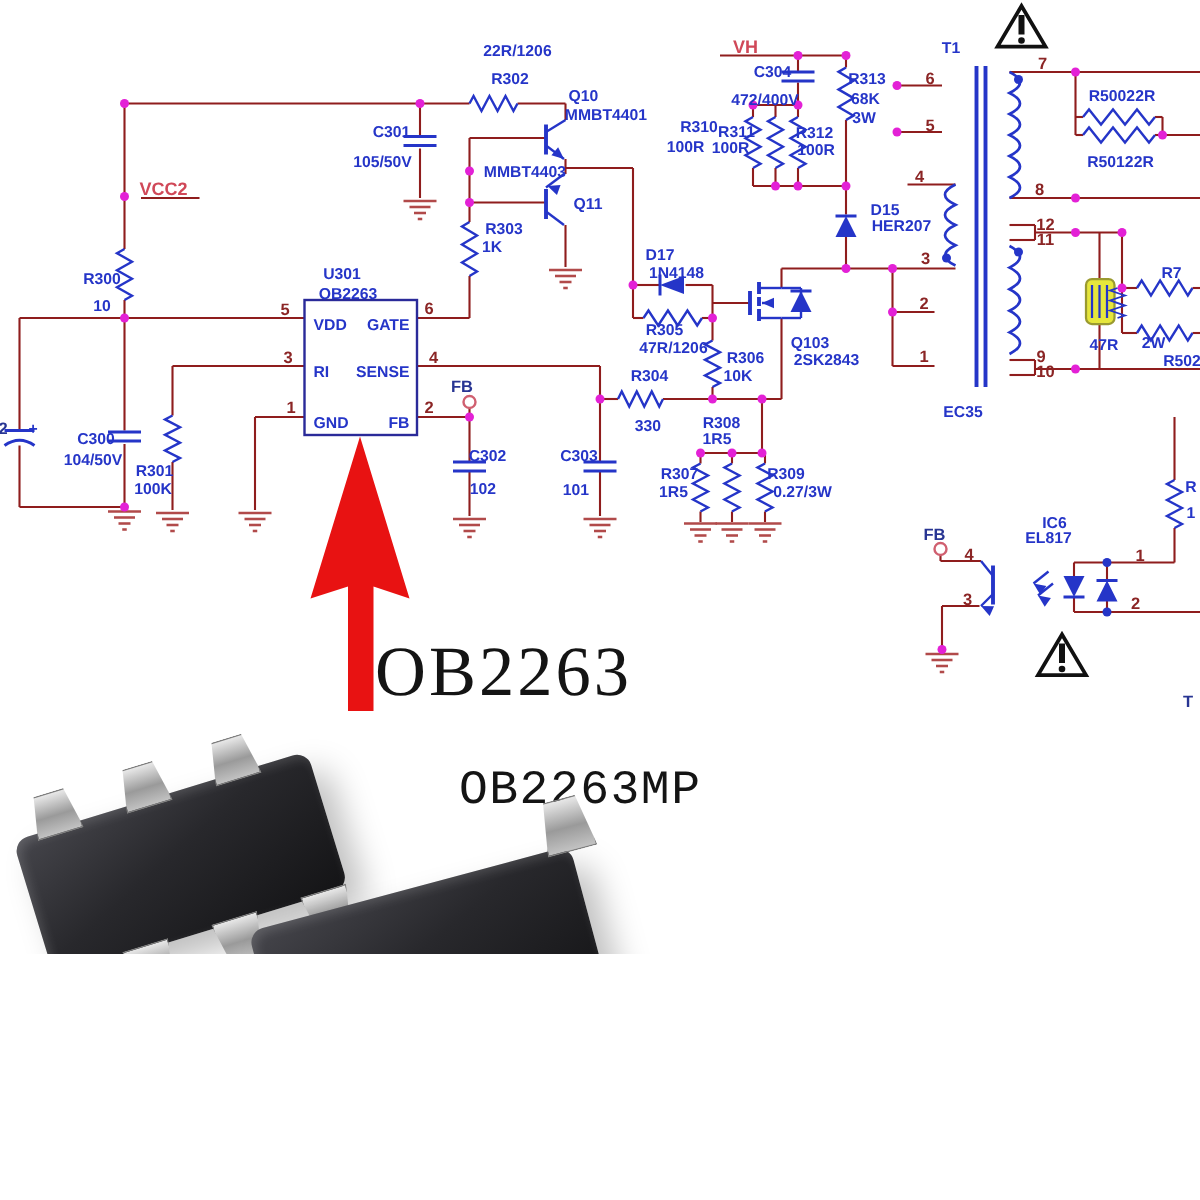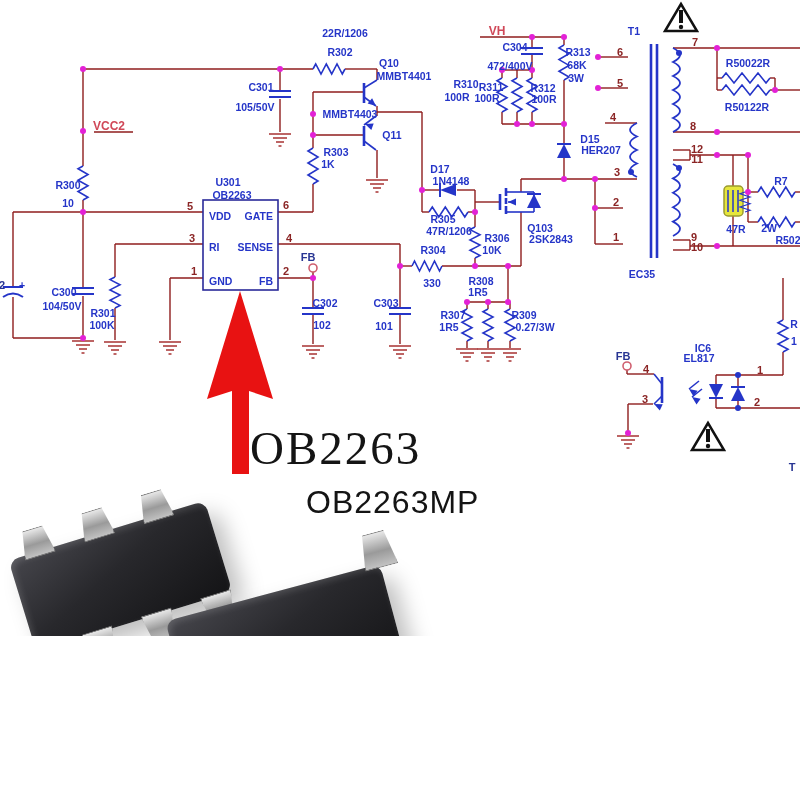--- a/index.html
+++ b/index.html
@@ -5,21 +5,21 @@
   html,body{margin:0;padding:0;background:#fff;}
   #stage{position:relative;width:800px;height:636px;overflow:hidden;background:#fff;
          font-family:"Liberation Sans",sans-serif;}
   svg text{font-family:"Liberation Sans",sans-serif;font-weight:bold;}
   text.b{fill:#2535c8;font-size:10.5px;}
   text.pin{fill:#8b2525;font-size:11px;}
   text.net{fill:#d04858;font-size:12px;}
   text.navy{fill:#283593;font-size:11px;}
   .ob-main{position:absolute;left:250px;top:421px;font-family:"Liberation Serif","DejaVu Serif",serif;
            font-size:47px;color:#141414;letter-spacing:2px;}
-  .ob-sub{position:absolute;left:306px;top:484px;font-family:Liberation Sans, sans-serif;
+  .ob-sub{position:absolute;left:306px;top:508px;font-family:Liberation Mono, monospace;
           font-size:32px;color:#141414;letter-spacing:1px;}
   .chip{position:absolute;}
   .chip .body{position:absolute;border-radius:10px;
       background:linear-gradient(155deg,#46464c 0%,#28282c 45%,#141416 100%);
       box-shadow:10px 14px 22px rgba(0,0,0,.25), inset 2px 3px 7px rgba(255,255,255,.15);}
   .chip .pin{position:absolute;background:linear-gradient(180deg,#e8e8e8,#9a9a9a 55%,#c2c2c2);
       border:1px solid #7e7e7e;box-shadow:2px 3px 5px rgba(0,0,0,.25);}
   .pin.up{clip-path:polygon(18% 0,82% 0,100% 100%,0 100%);}
   .pin.down{clip-path:polygon(0 0,100% 0,82% 100%,18% 100%);}
   #chipL{left:2px;top:497px;width:250px;height:170px;transform:rotate(-17deg);}

